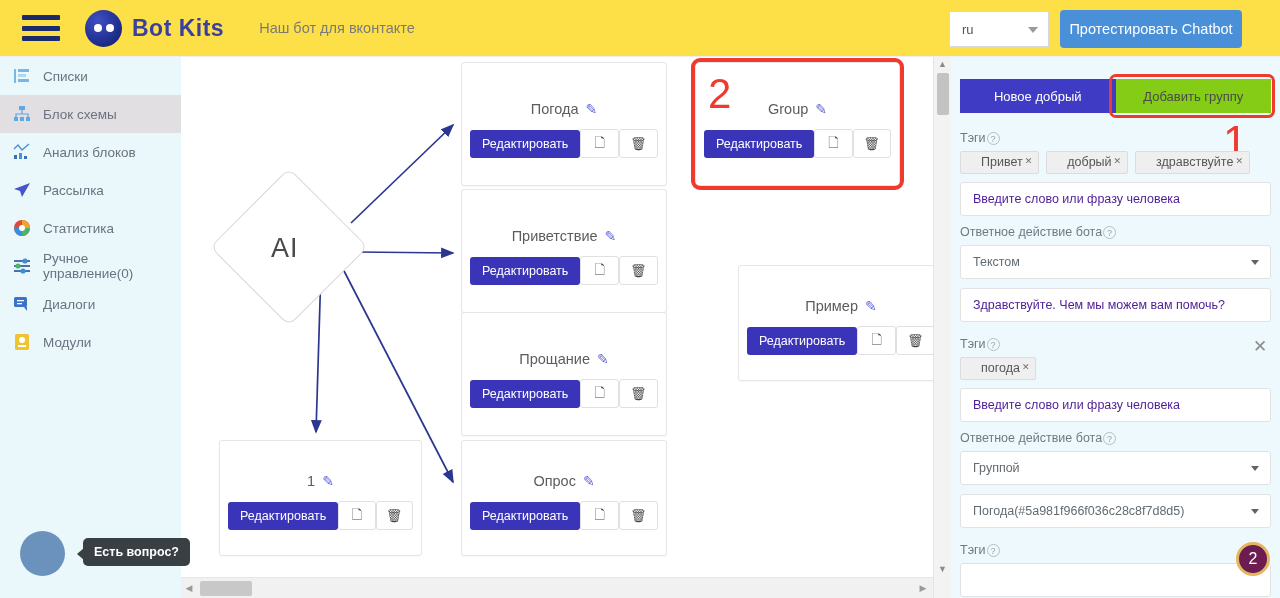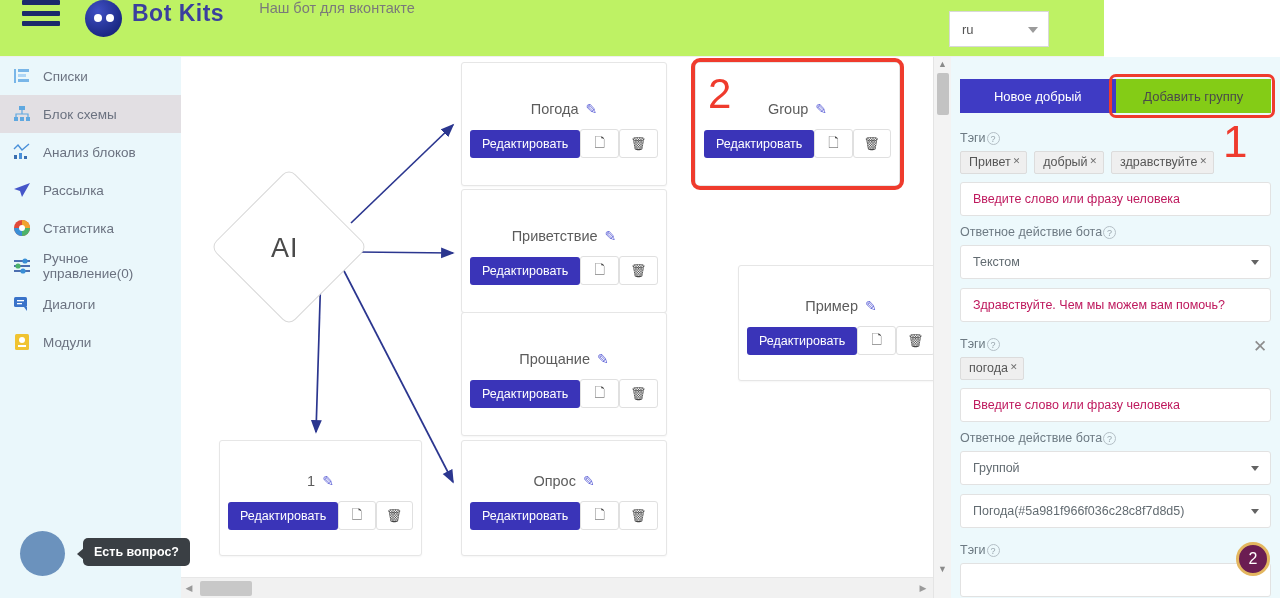--- a/index.html
+++ b/index.html
@@ -13,24 +13,24 @@
   }
   #app {
     position: relative;
     width: 1280px; height: 598px;
     background: #ffffff;
   }
 
   
   .topbar {
     position: absolute; left: 0; top: 0;
-    width: 1104px; height: 57px;
-    background: #bef264;
+    width: 1280px; height: 57px;
+    background: #fde047;
     border-bottom: 1px solid #efefef;
-    display: flex; 
+    display: flex; align-items: center;
   }
   .burger {
     margin-left: 22px;
     width: 38px; height: 26px;
     display: flex; flex-direction: column; justify-content: space-between;
     cursor: pointer;
   }
   .burger span { display: block; height: 5px; background: #1b2a6b; border-radius: 1px; }
 
   .logo-mark {
@@ -228,34 +228,34 @@
     display: inline-block;
     width: 13px; height: 13px; line-height: 12px;
     border: 1px solid #b4bfc6; border-radius: 50%;
     font-size: 9px; color: #98a4ac; text-align: center;
     cursor: pointer;
   }
   .tag-row { display: flex; gap: 7px; margin: 0 0 8px 9px; flex-wrap: wrap; }
   .tag {
     background: #efefef; border: 1px solid #dcdcdc;
     border-radius: 2px;
-    padding: 3px 6px 4px 8px;
+    padding: 3px 6px 4px 20px;
     font-size: 12.5px; color: #565656;
     display: flex; align-items: flex-start; gap: 2px;
     cursor: pointer;
   }
   .tag .x { font-size: 9px; color: #6f6f6f; margin-top: 1px; }
 
   .inp {
     margin: 0 0 9px 9px;
     width: 311px; height: 34px;
     background: #fff; border: 1px solid #e2e2e2; border-radius: 3px;
     display: flex; align-items: center;
     padding-left: 12px;
-    font-size: 12.5px; color: #be185d;
+    font-size: 12.5px; color: #4c1d95;
     position: relative;
     cursor: text;
   }
   .sel { cursor: pointer; color: #626b71; }
   .sel .caret {
     position: absolute; right: 11px; top: 14px;
     width: 0; height: 0;
     border-left: 4px solid transparent; border-right: 4px solid transparent;
     border-top: 5px solid #636363;
   }
@@ -326,20 +326,21 @@
         <span></span>
     </div>
     <div class="logo-mark"></div>
     <div class="logo-text">Bot Kits</div>
     <div class="tagline">Наш бот для вконтакте</div>
 
     <div class="lang-select">
       <span>ru</span>
       <span class="caret"></span>
     </div>
+    <button class="test-btn">Протестировать Chatbot</button>
   </div>
 
   <div class="sidebar">
 
     <div class="side-item">
       <span class="side-icon">
         <svg width="18" height="18" viewBox="0 0 18 18">
           <rect x="1" y="2" width="2" height="14" fill="#79b6e8"></rect>
           <rect x="5" y="2" width="11" height="3" fill="#79b6e8"></rect>
           <rect x="5" y="7" width="8" height="3" fill="#aed6f5"></rect>

